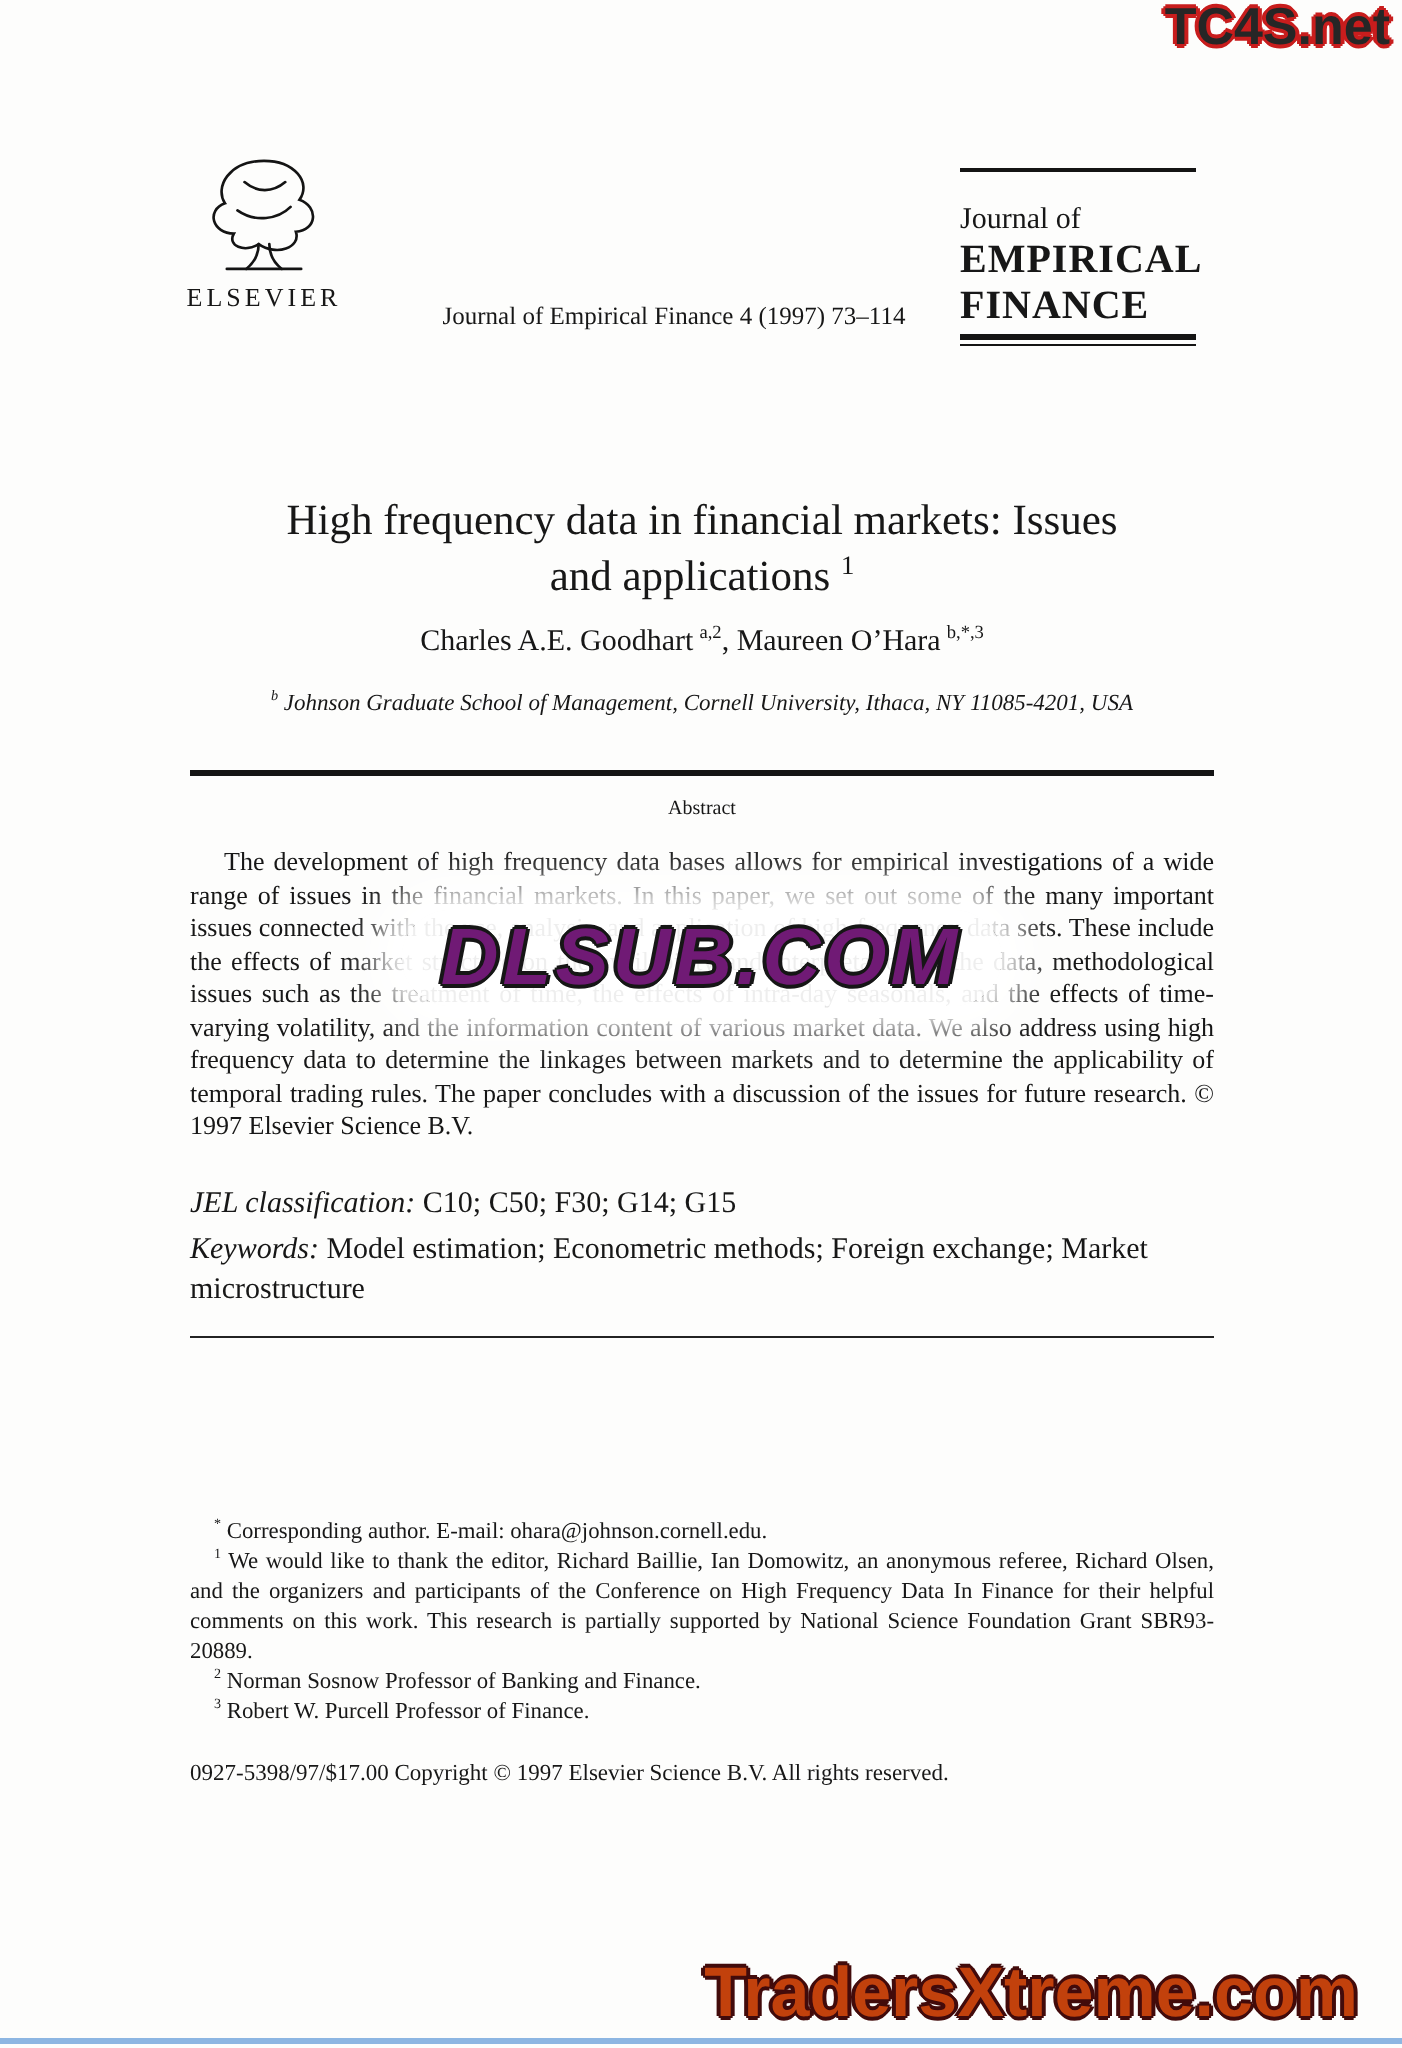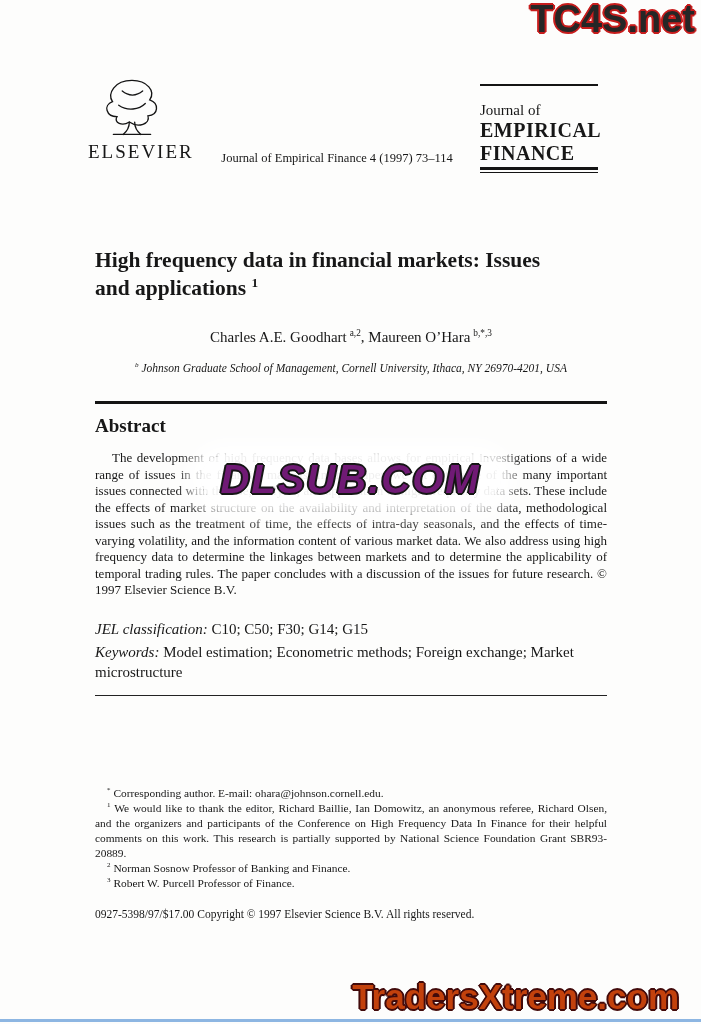--- a/index.html
+++ b/index.html
@@ -8,21 +8,21 @@
   .page {
     position:relative; width:701px; height:1024px; margin:0 auto;
     background:#fefefdf2; background-color:#fdfdfc; overflow:hidden;
     font-family:"Liberation Serif","DejaVu Serif",serif; color:#171717;
   }
 
   
   .wm-top {
     position:absolute; top:0; right:6px; line-height:1.0;
     font-family:"Liberation Sans","DejaVu Sans",sans-serif; font-weight:bold;
-    font-size:38px; letter-spacing:0; color:#262626;
+    font-size:26px; letter-spacing:0; color:#262626;
     text-shadow:-2px 0 0 #c81d1d, 2px 0 0 #c81d1d, 0 -2px 0 #c81d1d, 0 2px 0 #c81d1d,
                 -1px -1px 0 #c81d1d, 1px 1px 0 #c81d1d, 1px -1px 0 #c81d1d, -1px 1px 0 #c81d1d;
   }
   .wm-mid {
     position:absolute; top:455px; left:50%; transform:translateX(-50%);
     font-family:"Liberation Sans","DejaVu Sans",sans-serif; font-weight:bold;
     font-size:40px; letter-spacing:2px; color:#701a75; line-height:1.0;
     padding:4px 20px; border-radius:46px;
     background:rgba(255,255,255,0.93);
     box-shadow:0 0 18px 14px rgba(255,255,255,0.93);
@@ -37,42 +37,42 @@
     font-size:35px; color:#c2410c;
     text-shadow:-2px 0 0 #420b0b, 2px 0 0 #420b0b, 0 -2px 0 #420b0b, 0 2px 0 #420b0b,
                 -1px -1px 0 #420b0b, 1px 1px 0 #420b0b, 1px -1px 0 #420b0b, -1px 1px 0 #420b0b;
     white-space:nowrap;
   }
   .blue-line { position:absolute; bottom:2px; left:0; width:701px; height:3px; background:#8db6e2; }
 
   
   .logo-block { position:absolute; left:88px; top:76px; width:88px; text-align:center; }
   .logo-block svg { display:block; margin:0 auto; }
-  .publisher { margin-top:3px; font-size:19px; letter-spacing:2px;text-align:right; }
+  .publisher { margin-top:3px; font-size:13px; letter-spacing:2px; }
 
   .citation { position:absolute; left:192px; top:151px; width:290px; text-align:center; font-size:12.5px; }
 
   .jbox { position:absolute; left:480px; top:84px; width:118px; border-top:2px solid #141414; padding-top:16px; }
   .jbox-l1 { font-size:15px; line-height:1.15; }
   .jbox-l2, .jbox-l3 { font-size:20px; font-weight:bold; letter-spacing:0.5px; line-height:1.12; }
   .jbox-rule-thick { height:3px; background:#141414; margin-top:3px; }
   .jbox-rule-thin  { height:1px; background:#141414; margin-top:2px; }
 
   
   .content { position:absolute; left:95px; top:246px; width:512px; }
 
-  h1.title { font-size:21.5px; font-weight:bold; text-align:left; line-height:1.32; }
+  h1.title { font-size:21.5px; font-weight:normal; text-align:center; line-height:1.32; }
   sup { font-size:0.62em; vertical-align:super; line-height:0; }
   .name-sup { margin-left:3px; }
 
-  .authors { margin-top:26px; text-align:center; font-size:15px; }
+  .authors { margin-top:10px; text-align:center; font-size:15px; }
   .affils  { margin-top:14px; text-align:center; font-size:11.5px; font-style:italic; line-height:1.5; }
 
   .rule-thick { margin-top:24px; height:3px; background:#141414; }
-  .abs-head   { margin-top:11px; font-size:19px; font-weight:bold; }
+  .abs-head   { margin-top:11px; font-size:10px; font-weight:normal;text-align:center; }
   .abs-text   { margin-top:13px; font-size:13px; line-height:16.5px; text-align:justify; text-indent:17px; }
 
   .meta-line  { font-size:15px; line-height:1.35; }
   .jel { margin-top:20px; }
   .kw  { margin-top:3px; }
   .meta-label { font-style:italic; }
 
   .rule-thin { margin-top:13px; height:1px; background:#232323; }
 
   .footnotes { margin-top:90px; }
@@ -114,21 +114,21 @@
   </div>
 
   <div class="content">
 
     <h1 class="title"><span>High frequency data in financial markets: Issues</span><br>
       <span>and applications</span>&nbsp;<sup>1</sup></h1>
 
     <div class="authors"><span>Charles A.E. Goodhart</span><sup class="name-sup">a,2</sup><span>, </span><span>Maureen O’Hara</span><sup class="name-sup">b,*,3</sup></div>
 
     <div class="affils">
-      <div><sup>b</sup> <span>Johnson Graduate School of Management, Cornell University, Ithaca, NY 26970-4201, USA</span></div>
+      <div><sup>b</sup> <span>Johnson Graduate School of Management, Cornell University, Ithaca, NY 11085-4201, USA</span></div>
     </div>
 
     <div class="rule-thick"></div>
 
     <div class="abs-head">Abstract</div>
     <p class="abs-text">The development of high frequency data bases allows for empirical investigations of a wide range of issues in the financial markets. In this paper, we set out some of the many important issues connected with the use, analysis, and application of high-frequency data sets. These include the effects of market structure on the availability and interpretation of the data, methodological issues such as the treatment of time, the effects of intra-day seasonals, and the effects of time-varying volatility, and the information content of various market data. We also address using high frequency data to determine the linkages between markets and to determine the applicability of temporal trading rules. The paper concludes with a discussion of the issues for future research. © 1997 Elsevier Science B.V.</p>
 
     <p class="meta-line jel"><span class="meta-label">JEL classification:</span> <span>C10; C50; F30; G14; G15</span></p>
     <p class="meta-line kw"><span class="meta-label">Keywords:</span> <span>Model estimation; Econometric methods; Foreign exchange; Market microstructure</span></p>
 

